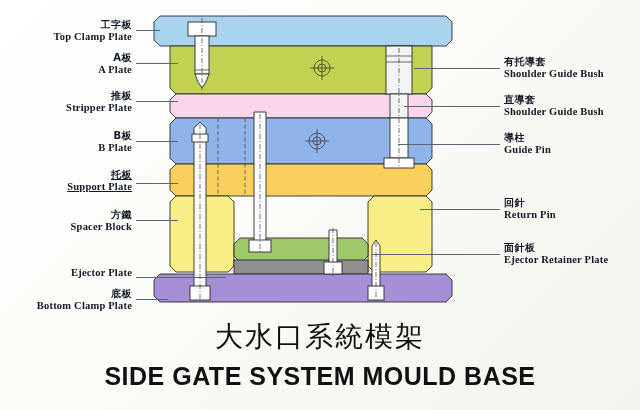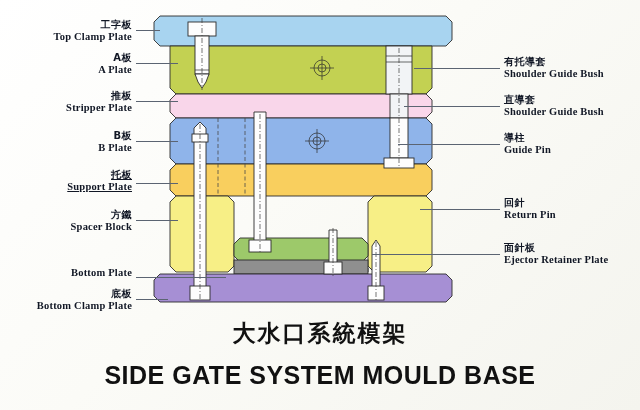--- a/index.html
+++ b/index.html
@@ -19,24 +19,24 @@
              font-family:"DejaVu Sans", sans-serif;font-weight:bold;}
   .label .en{font-size:10.5px;letter-spacing:.2px;display:block;
              font-family:"Liberation Serif", serif;font-weight:bold;}
   .label.left{text-align:right;}
   .label.right{text-align:left;}
 
   .leader{position:absolute;height:1px;background:#5b6472;}
 
   
   #title{position:absolute;left:0;right:0;text-align:center;color:#111;}
-  #title .t-cn{font-size:23px;font-weight:bold;letter-spacing:2px;
+  #title .t-cn{font-size:28px;font-weight:normal;letter-spacing:2px;
      font-family:"DejaVu Sans", sans-serif;}
   #title .t-en{font-size:25px;font-weight:bold;letter-spacing:.5px;
-     font-family:"Liberation Sans", sans-serif;margin-top:12px;}
+     font-family:"Liberation Sans", sans-serif;margin-top:6px;}
 
   
   svg{display:block;}
   .pl{stroke:#2b2b2b;stroke-width:.9;}
   .metal{fill:#fdfdfd;stroke:#2b2b2b;stroke-width:.9;}
   .metal2{fill:#f2f4f6;stroke:#2b2b2b;stroke-width:.9;}
   .thin{stroke:#2b2b2b;stroke-width:.7;fill:none;}
   .dash{stroke:#4a4a4a;stroke-width:.8;fill:none;stroke-dasharray:4 2.5;}
   .cl{stroke:#3a3a3a;stroke-width:.7;fill:none;stroke-dasharray:5 2 1 2;}
 </style>
@@ -149,21 +149,21 @@
   </div>
   <div class="leader" style="left:136px;top:183px;width:42px;"></div>
 
   <div class="label left" style="left:6px;top:210px;width:126px;">
     <span class="cn">方鐵</span>
     <span class="en">Spacer Block</span>
   </div>
   <div class="leader" style="left:136px;top:220px;width:42px;"></div>
 
   <div class="label left" style="left:6px;top:267px;width:126px;">
-    <span class="en">Bottom Plate</span>
+    <span class="en">Ejector Plate</span>
   </div>
   <div class="leader" style="left:136px;top:277px;width:90px;"></div>
 
   <div class="label left" style="left:6px;top:289px;width:126px;">
     <span class="cn">底板</span>
     <span class="en">Bottom Clamp Plate</span>
   </div>
   <div class="leader" style="left:136px;top:299px;width:32px;"></div>
 
   <div class="label right" style="left:504px;top:57px;width:134px;">

